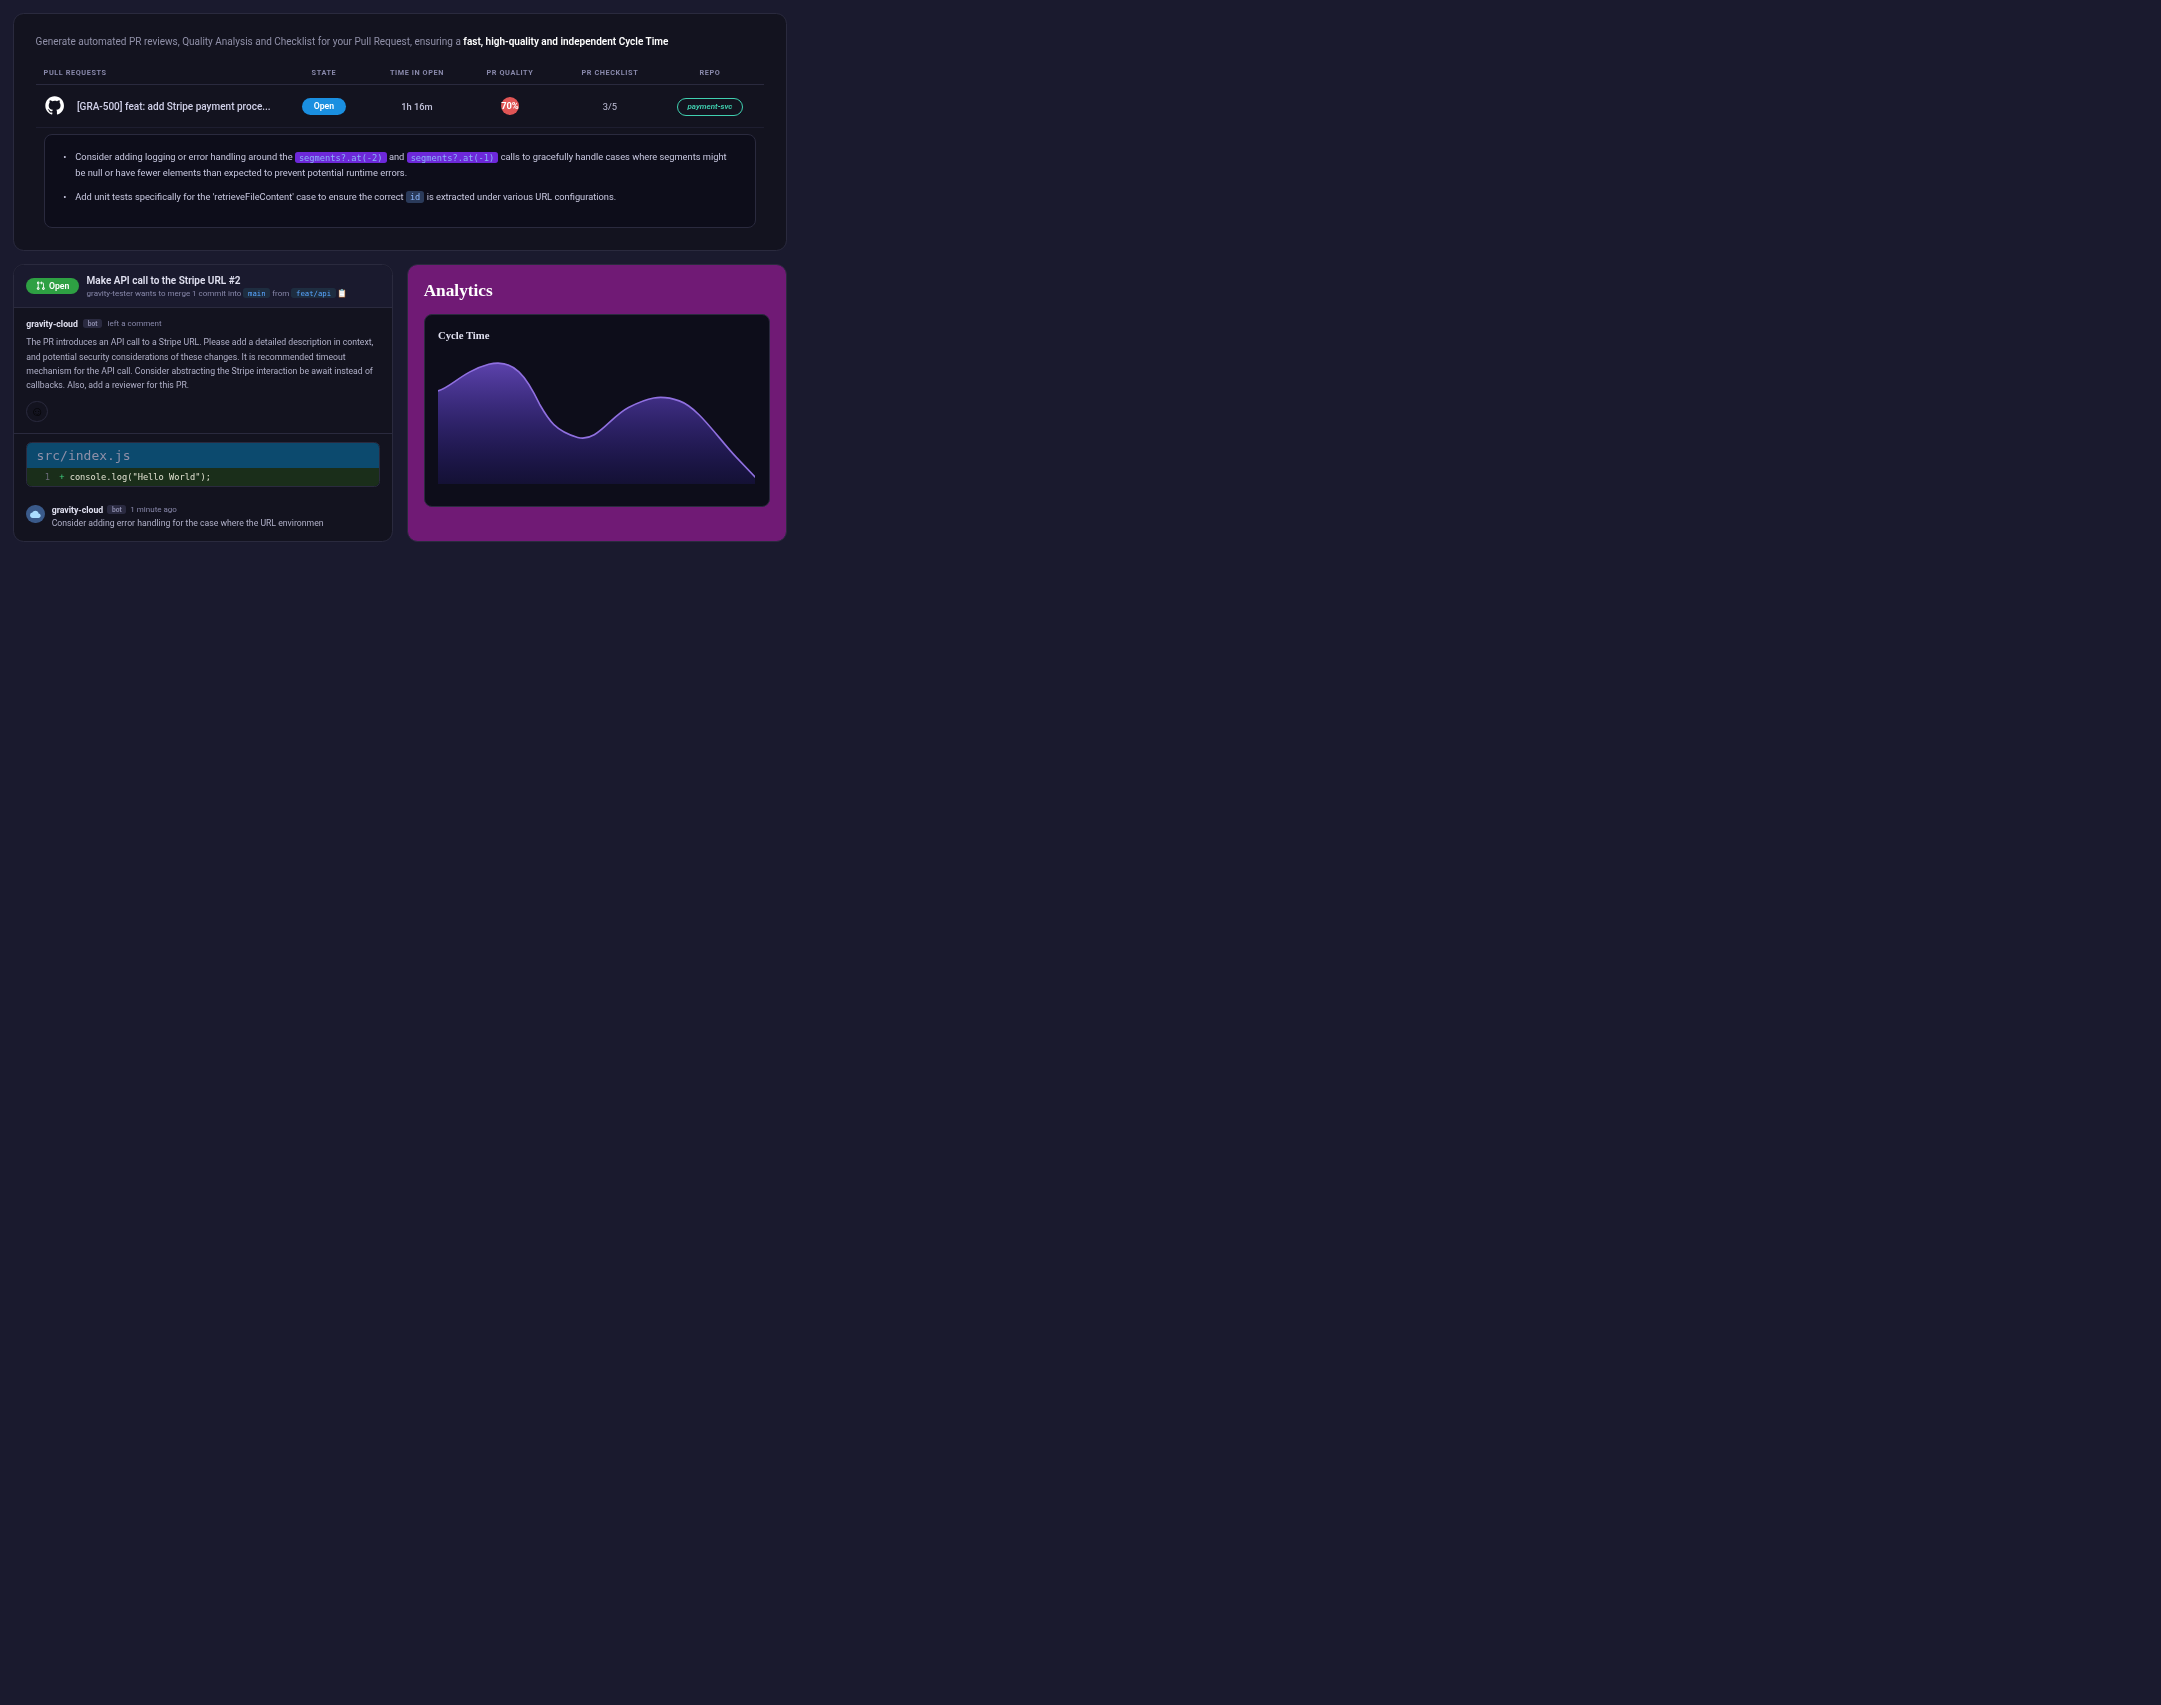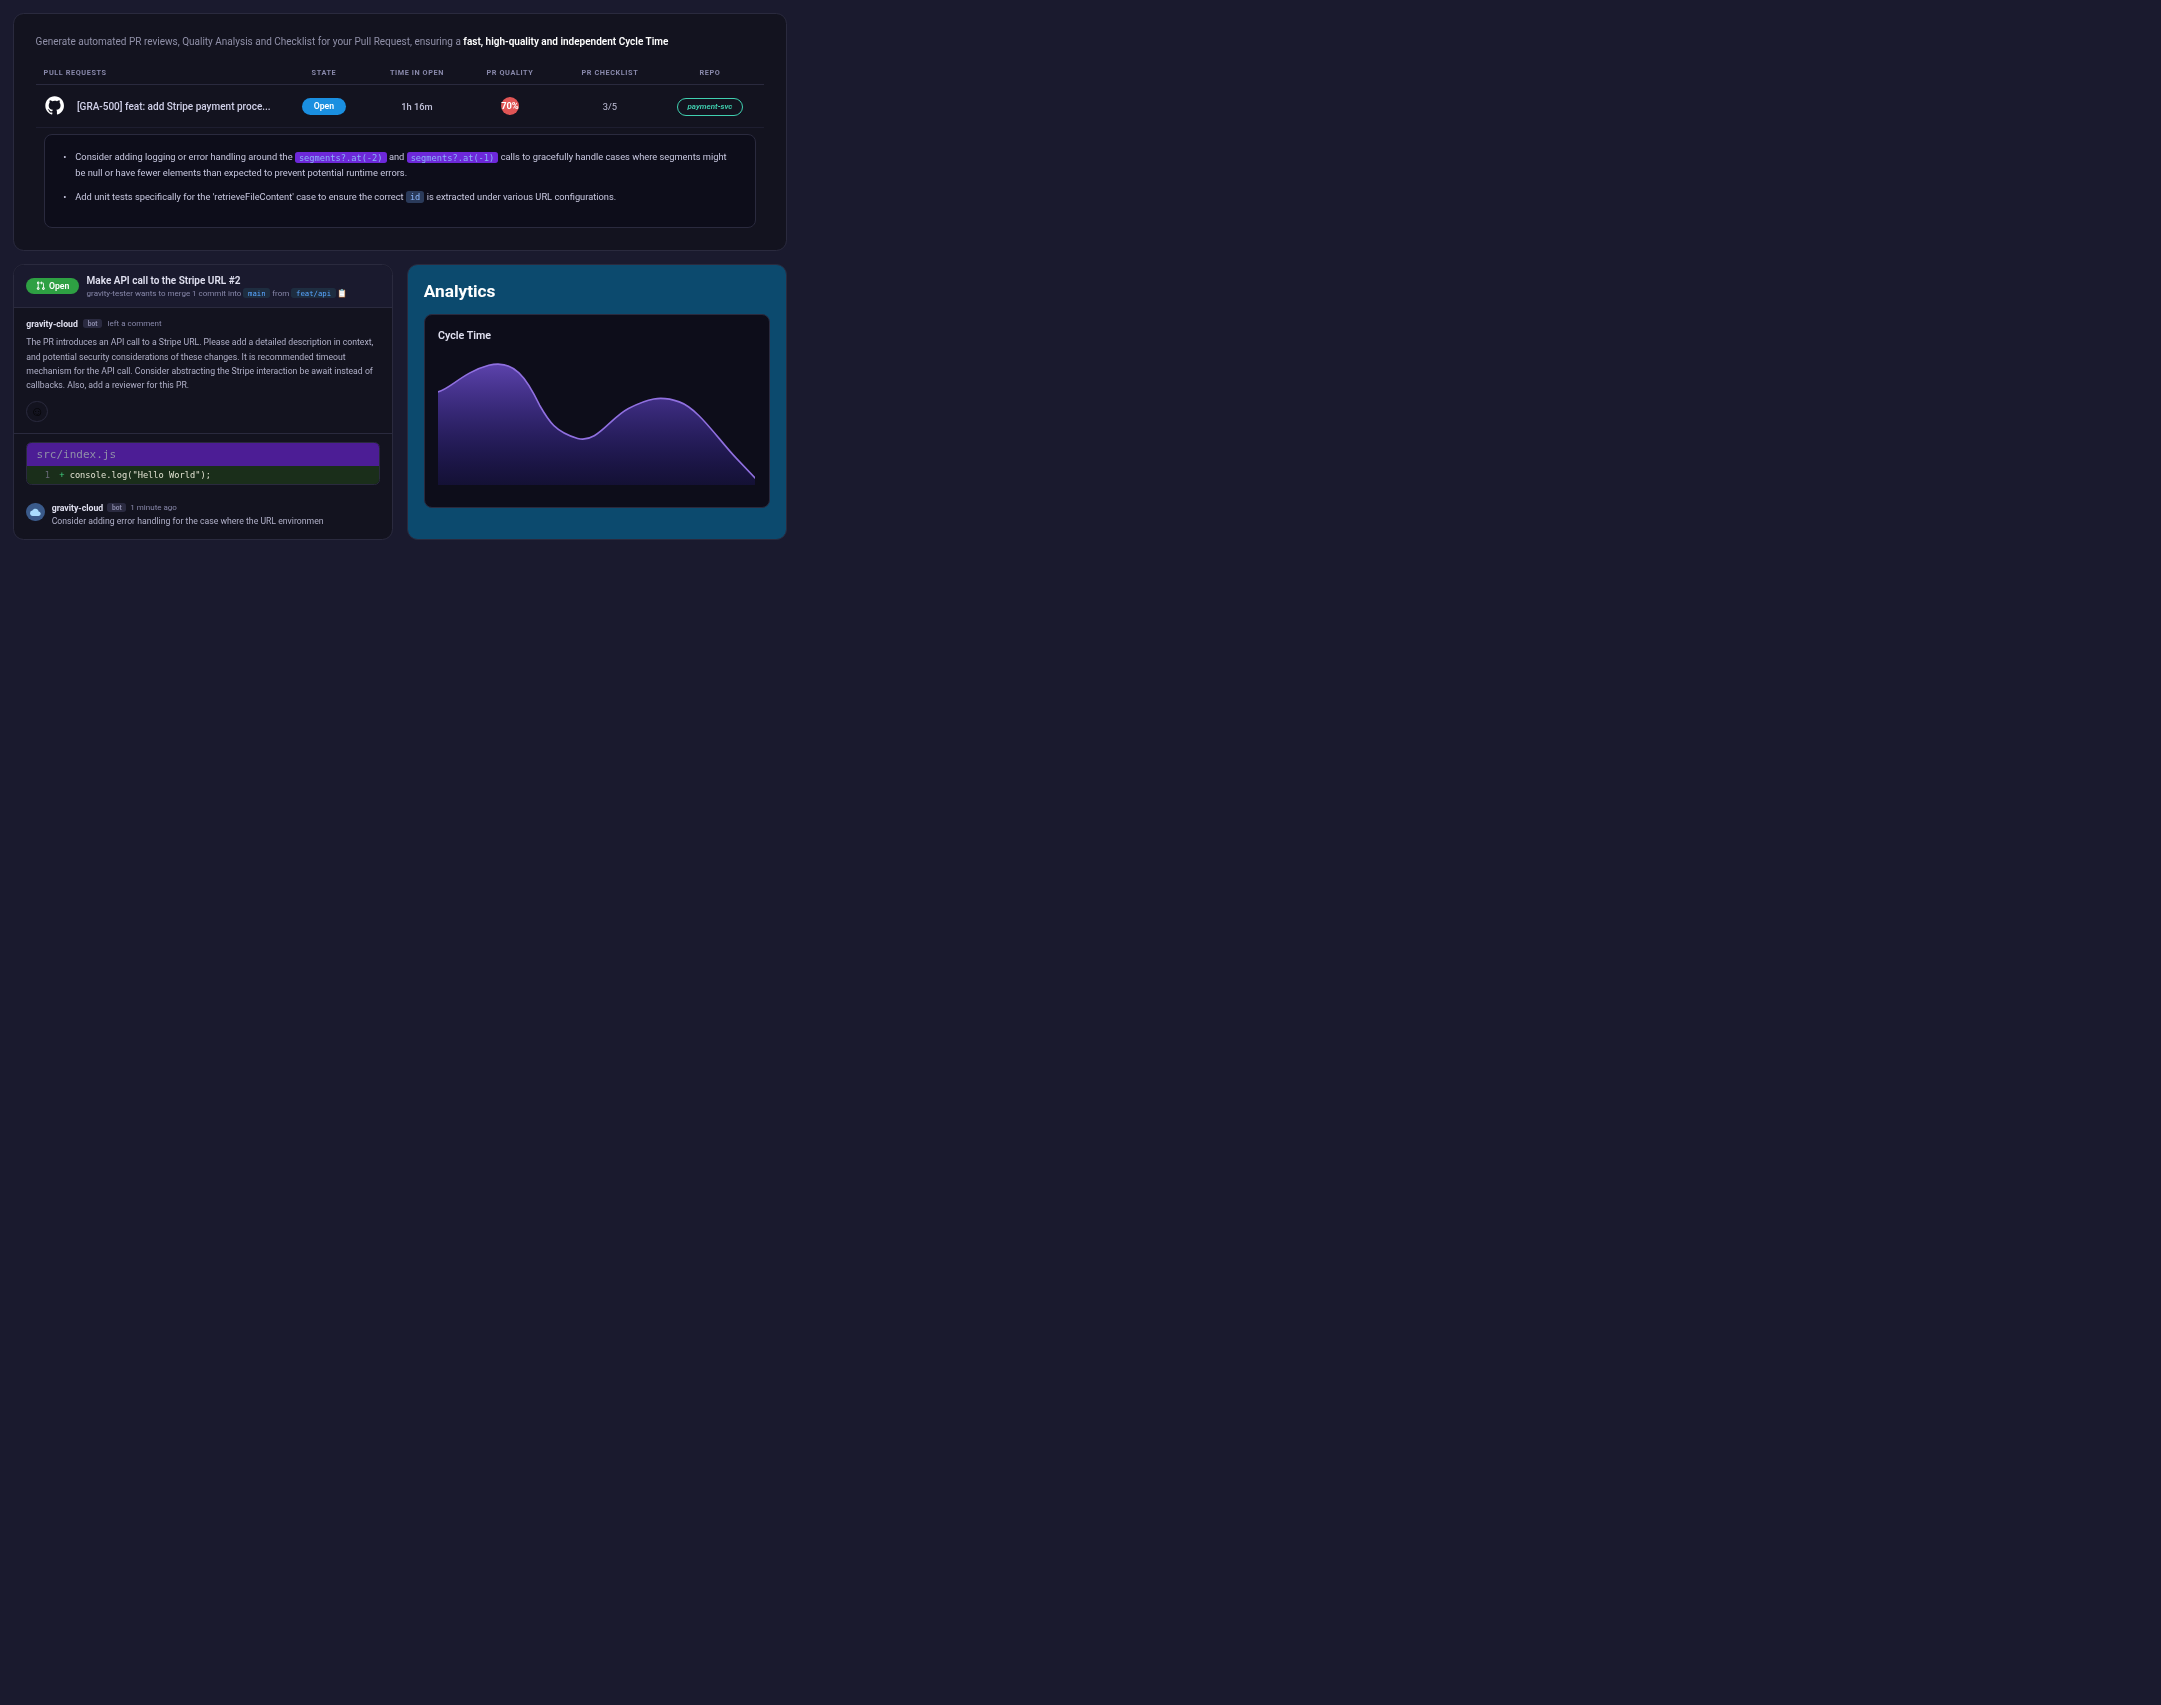--- a/index.html
+++ b/index.html
@@ -267,23 +267,23 @@
     }
 
     
     .code-block {
       margin: 8px 12px;
       border-radius: 5.3px;
       overflow: hidden;
       border: 0.7px solid #2a2a3e;
     }
     .code-block-header {
-      background: #4c1d95;
+      background: #0c4a6e;
       padding: 5.3px 9.3px;
-      font-size: 11px;
+      font-size: 13px;
       color: #9090a8;
       font-family: monospace;
     }
     .code-block-line {
       background: #1a2e1a;
       display: flex;
       align-items: center;
       padding: 4px 9.3px;
       font-family: monospace;
       font-size: 8.7px;
@@ -323,24 +323,25 @@
       margin-bottom: 2.7px;
     }
     .bottom-comment-text {
       font-size: 8.7px;
       color: #b0b0c8;
       line-height: 1.6;
     }
 
     
     .analytics-panel {
-      background: #0c4a6e;
+      background: #701a75;
       border: 0.7px solid #2a2a3e;
       border-radius: 10.7px;
       padding: 16px 16px 31px;
+      font-family: Liberation Serif, serif;
     }
     .analytics-title {
       font-size: 17.3px;
       font-weight: 700;
       color: #ffffff;
       margin-bottom: 13.3px;
     }
     .chart-container {
       background: #0d0d1a;
       border: 0.7px solid #2a2a3e;

